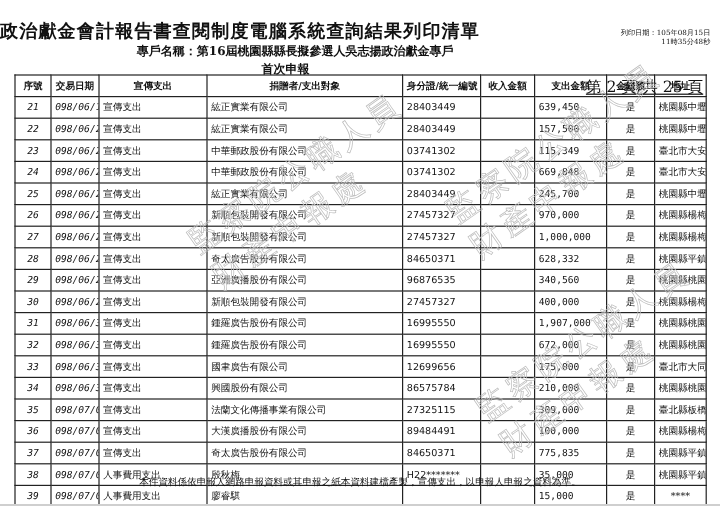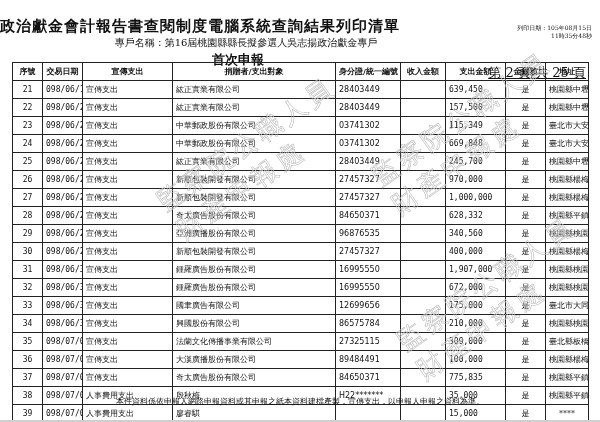--- a/index.html
+++ b/index.html
@@ -1,28 +1,28 @@
 <!DOCTYPE html>
 <html><head>
 <meta charset="utf-8">
 <style>
   html, body { margin:0; padding:0; }
   body { width:600px; height:422px; background:#ffffff; position:relative; overflow:hidden; font-family:"DejaVu Serif", serif; color:#111; }
   .title { position:absolute; left:0; width:600px; top:17px; text-align:left; font-size:15px; letter-spacing:1px; color:#111; font-weight:bold; }
-  .subtitle { position:absolute; left:0; width:492px; top:36px; text-align:center; font-size:10px; color:#111; font-weight:normal; }
-  .filing { position:absolute; left:0; width:476px; top:51px; text-align:center; font-size:13px; color:#111; font-weight:bold; }
+  .subtitle { position:absolute; left:0; width:492px; top:36px; text-align:center; font-size:10px; color:#111; font-weight:bold; }
+  .filing { position:absolute; left:0; width:476px; top:51px; text-align:center; font-size:10px; color:#111; font-weight:bold; }
   .printdate { position:absolute; right:8px; top:24px; font-size:6px; text-align:right; line-height:8px; color:#111; }
   .pageinfo { position:absolute; right:14px; top:64px; font-size:13px; color:#111;text-decoration:underline; }
   table.grid { position:absolute; left:12px; top:62px; border-collapse:collapse; table-layout:fixed; width:576px; }
   table.grid th, table.grid td { border:1px solid #222; height:17px; padding:0 3px; font-size:8px; white-space:nowrap; overflow:hidden; }
   table.grid th { font-weight:bold; text-align:center; font-size:8px; }
   td.c { text-align:center; }
   td.r { text-align:left; }
   td.l { text-align:left; }
-  td.mono { font-family:"DejaVu Sans Mono", monospace; font-size:7px; }
+  td.mono { font-family:"DejaVu Sans Mono", monospace; font-size:7px;font-style:italic; }
   td.id { font-family:"DejaVu Sans", sans-serif; font-size:6px;margin-top:40px; }
   td.amt { font-family:"DejaVu Sans Mono", monospace; font-size:8px; border-right:2px solid #222; }
   .footnote { position:absolute; left:0; width:600px; top:396px; text-align:center; font-size:8px; color:#111; }
   .bottomline { position:absolute; left:0; bottom:0; width:600px; height:2px; background:#cfcfcf; }
   .wm { position:absolute; font-size:26px; color:transparent; -webkit-text-stroke:0.6px #bdbdbd; transform:rotate(-35deg); transform-origin:left top; white-space:nowrap; pointer-events:none; letter-spacing:4px; }
 </style>
 </head>
 <body>
 
 <div class="title">政治獻金會計報告書查閱制度電腦系統查詢結果列印清單</div>

